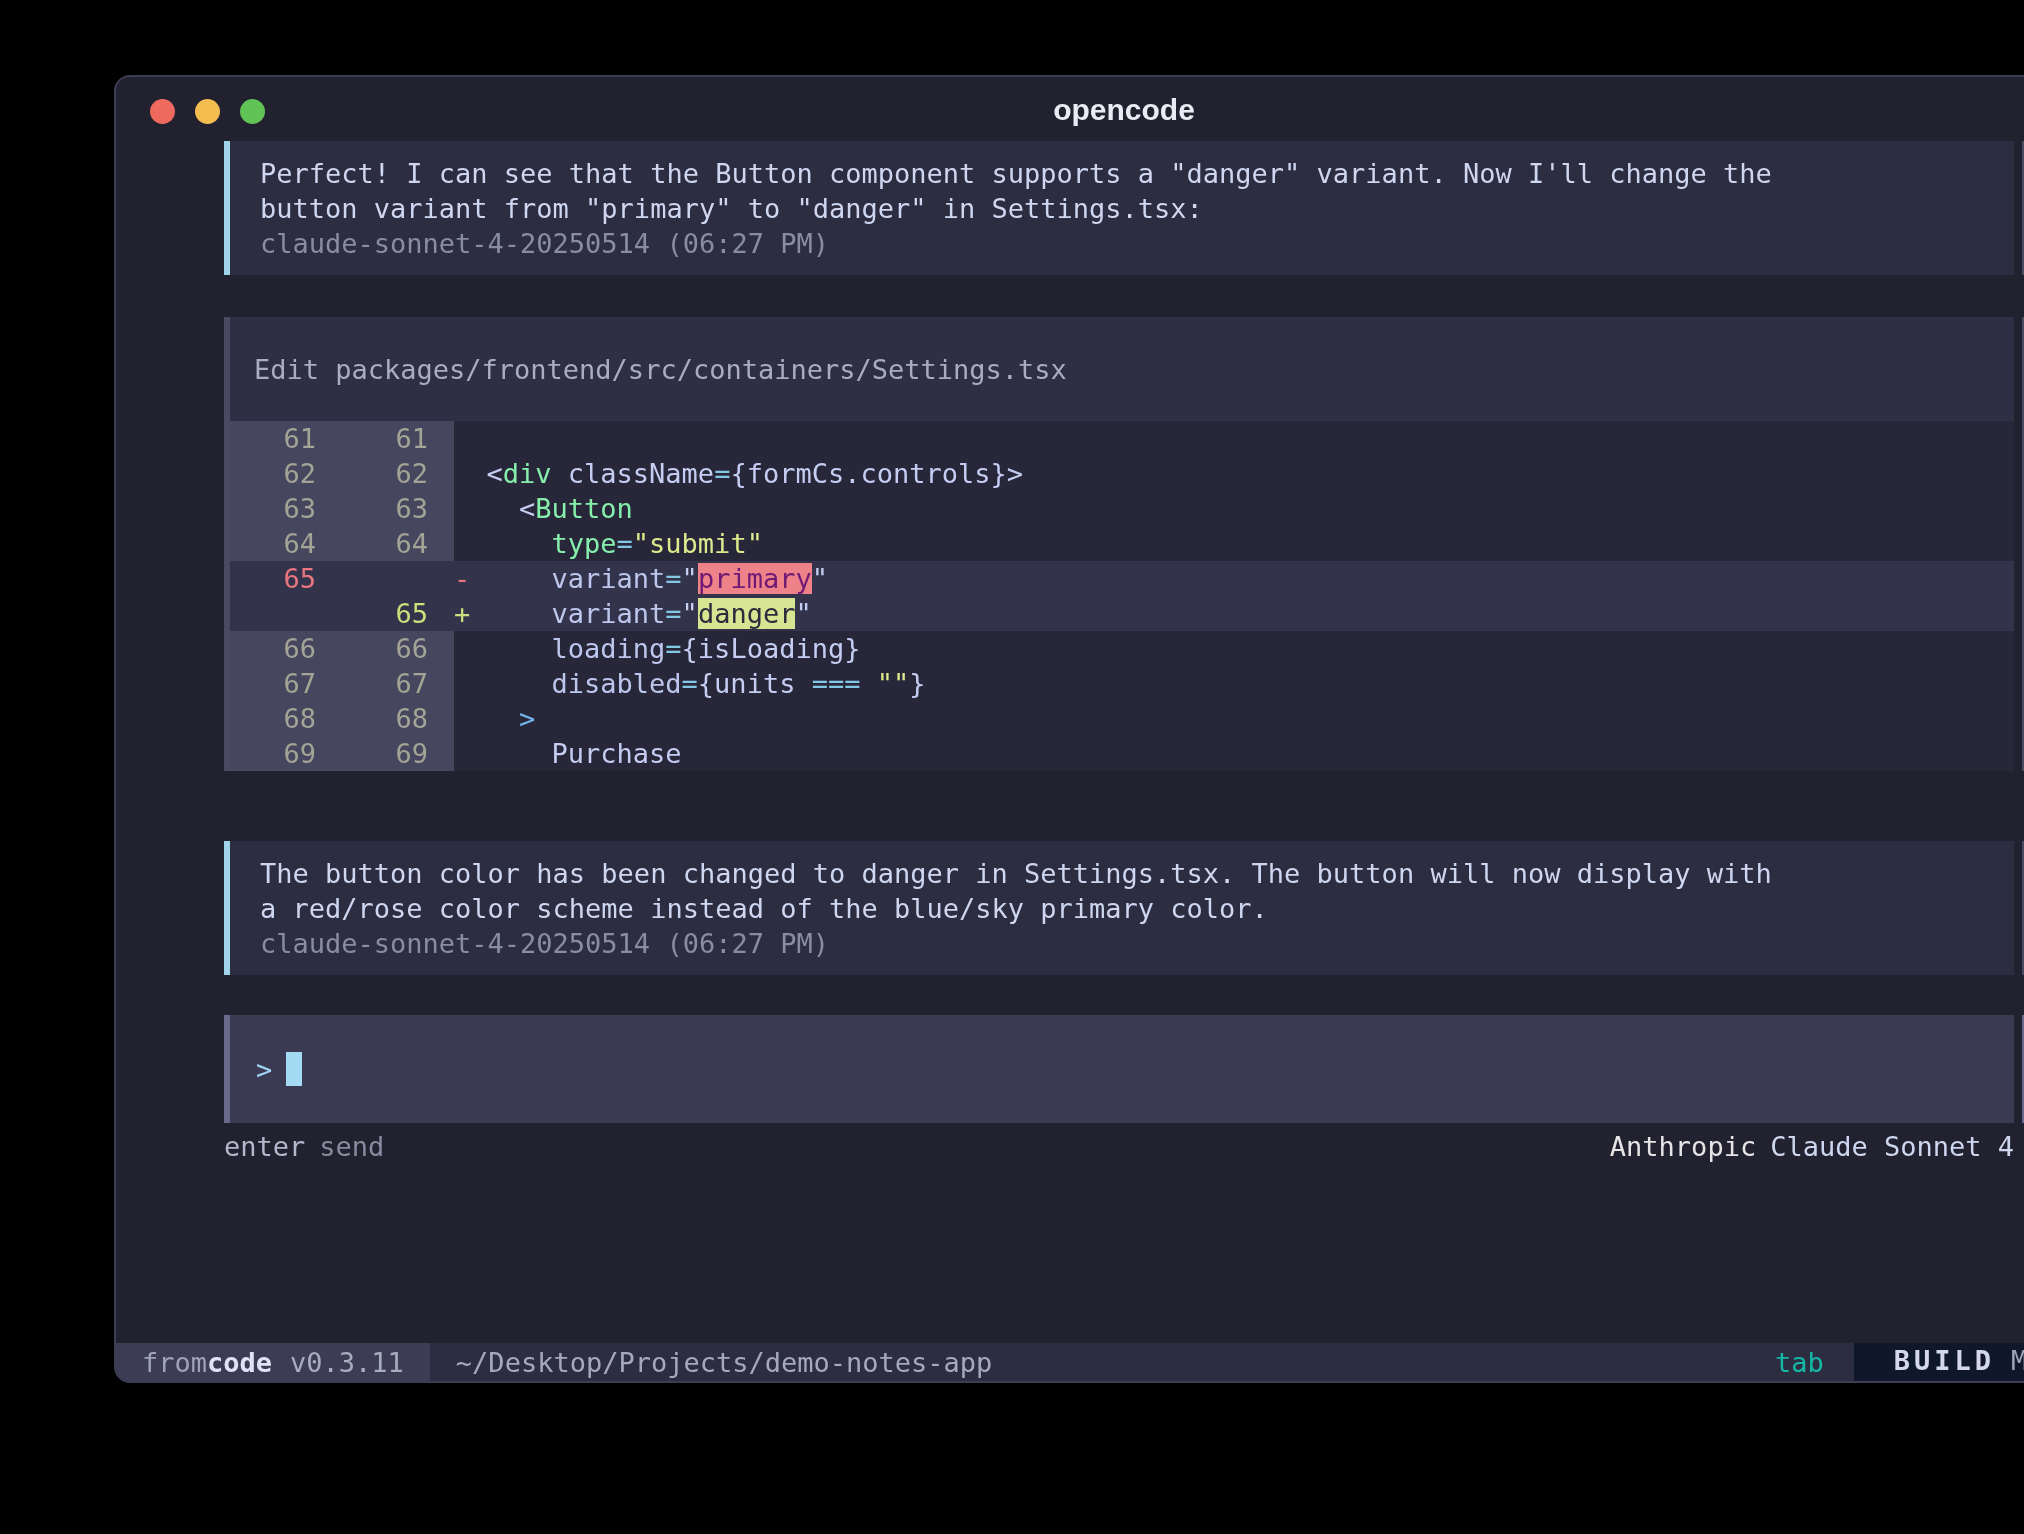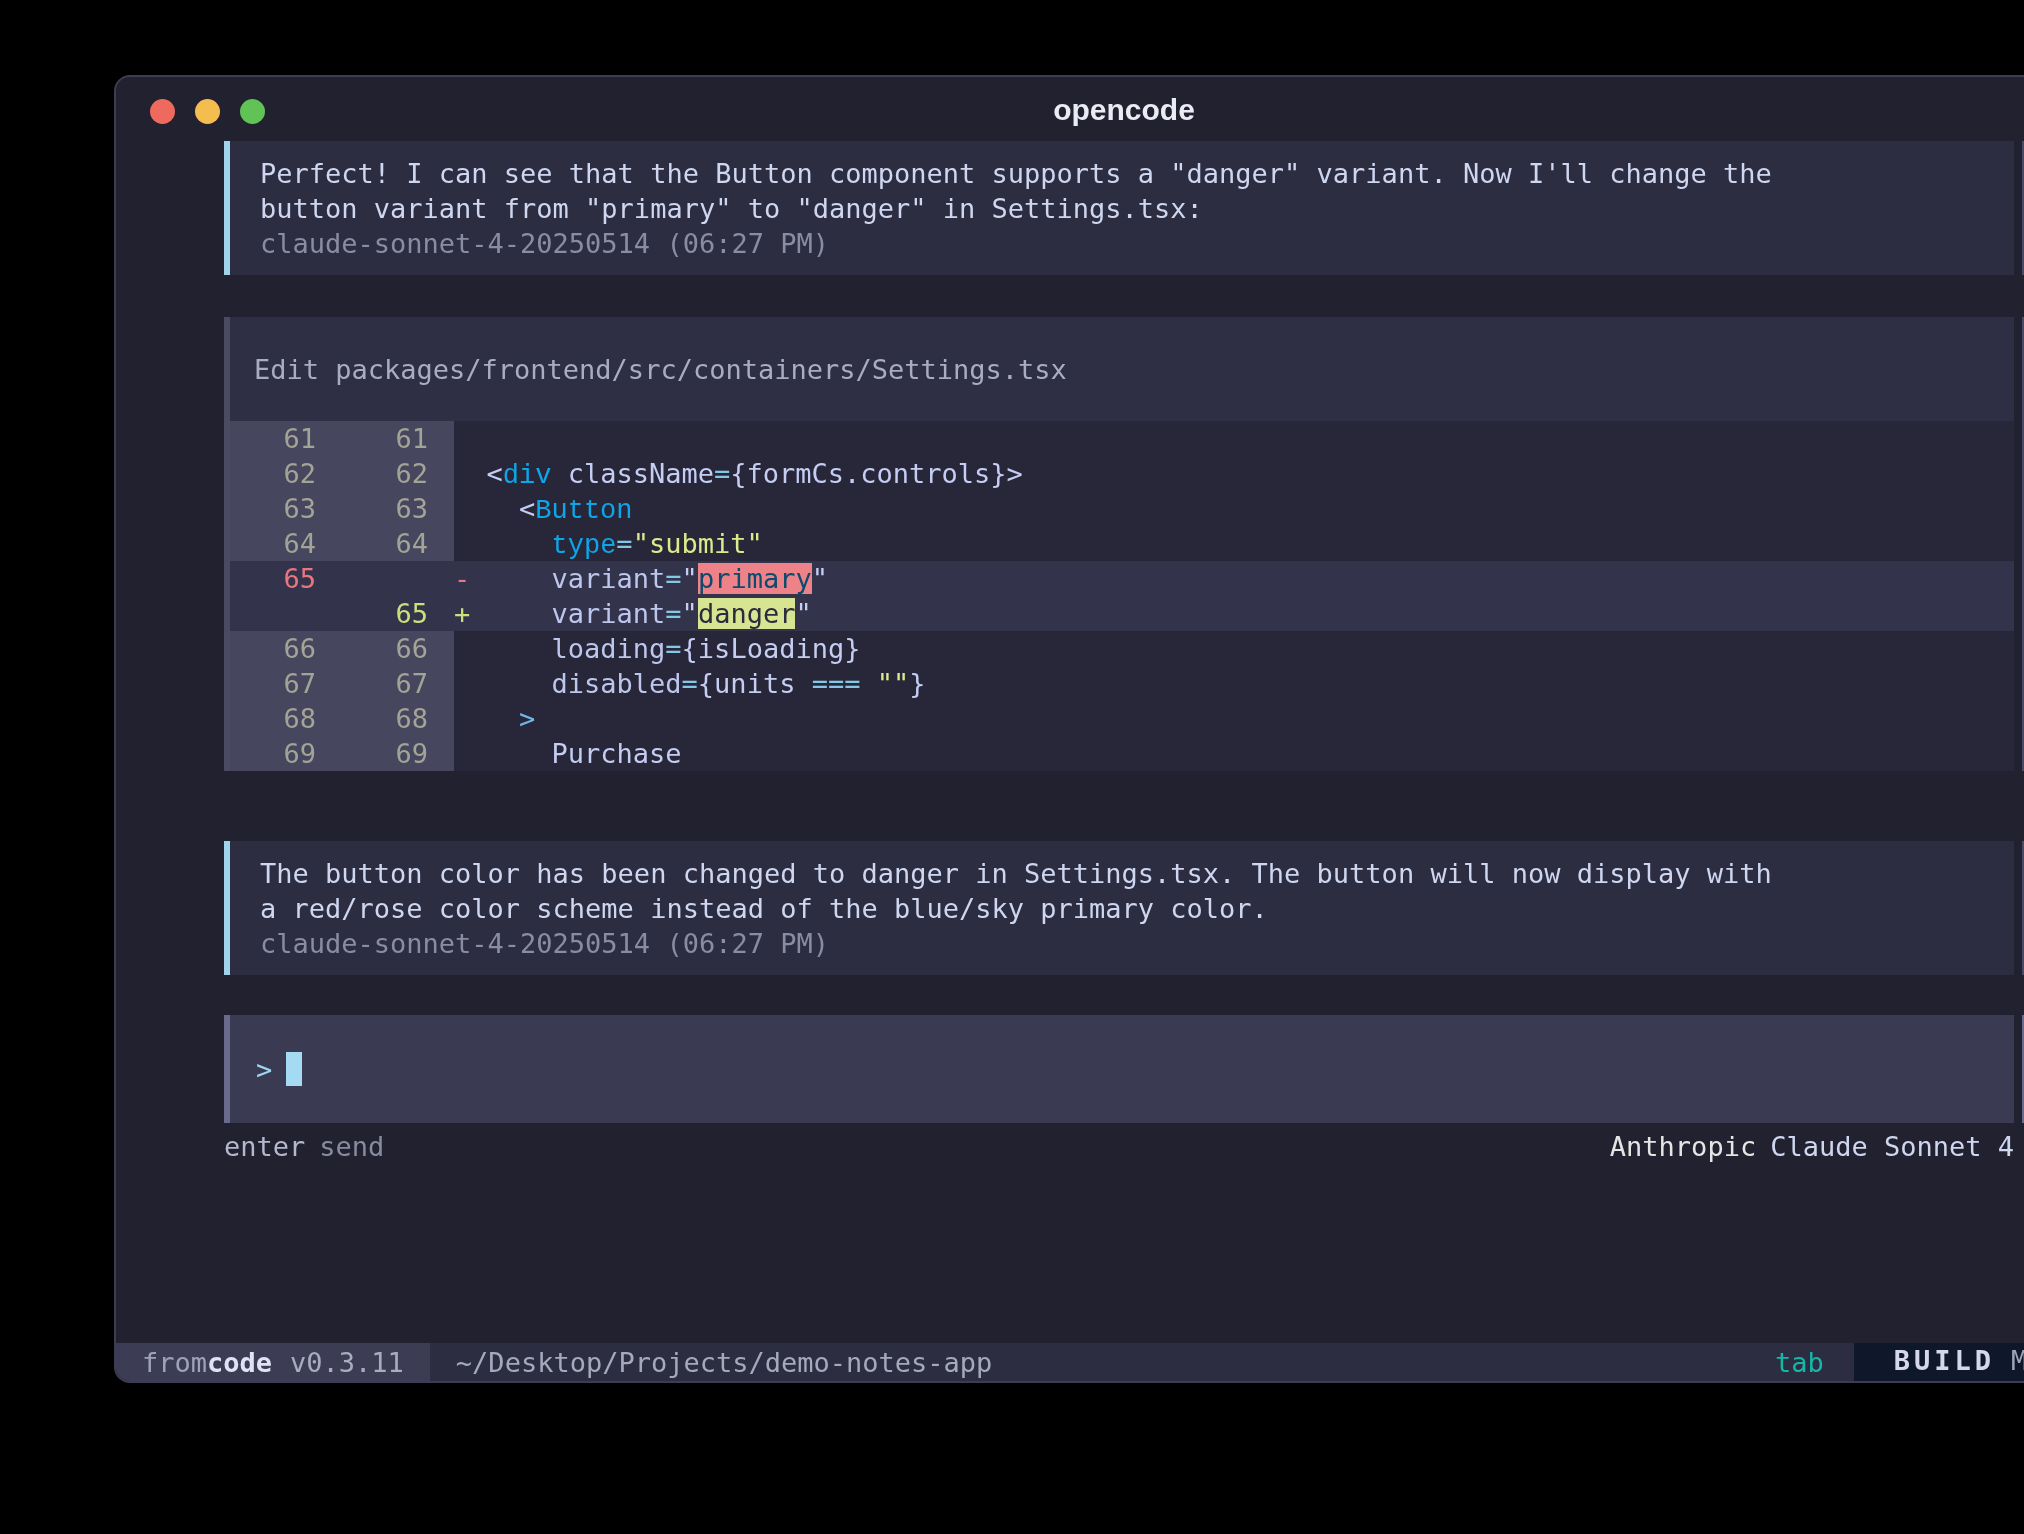--- a/index.html
+++ b/index.html
@@ -41,28 +41,28 @@
   
   .edit { margin-top:42px; background:#2e2e44; border-left:6px solid #4a4a63; }
   .edit-head { height:104px; display:flex; align-items:center; padding-left:24px; color:#a9adc0; }
   .diff-row { display:flex; height:35px; background:#272739; }
   .diff-row.ch { background:#33334b; }
   .gut { width:112px; flex:none; text-align:right; padding-right:26px; color:#a4a496; background:#46465f; }
   .diff-row.ch .gut { background:transparent; }
   .gut.num-red { color:#e87680; } .gut.num-lime{ color:#cede7c; }
   .code { flex:1; white-space:pre; overflow:hidden; }
   .tk-pun,.tk-lav { color:#c5cdf2; }
-  .tk-tag { color:#0ea5e9;font-family:Liberation Mono, monospace; }
+  .tk-tag { color:#86efac; }
   .tk-attr { color:#bdc6ec; }
   .tk-op { color:#85c8e6; }
   .tk-op2 { color:#74b4ea; }
   .tk-str { color:#dde98d; }
   .tk-red { color:#e87680; }
   .tk-lime { color:#cede7c; }
-  .tk-del { background:#ee8289; color:#0c4a6e;text-align:right; }
+  .tk-del { background:#ee8289; color:#701a75;text-align:right; }
   .tk-add { background:#d7e593; color:#2b2b3d; }
 
   
   .composer { margin-top:40px; background:#3a3a52; border-left:6px solid #6a6a8c; height:108px;
     display:flex; align-items:center; padding-left:26px; cursor:text; }
   .composer::after { background:#6a6a8c; }
   .prompt { color:#9ed5f1; margin-right:14px; }
   .cursor { display:inline-block; width:16px; height:34px; background:#a5daf3; vertical-align:middle; }
 
   .footrow { margin-top:6px; display:flex; justify-content:space-between; }

